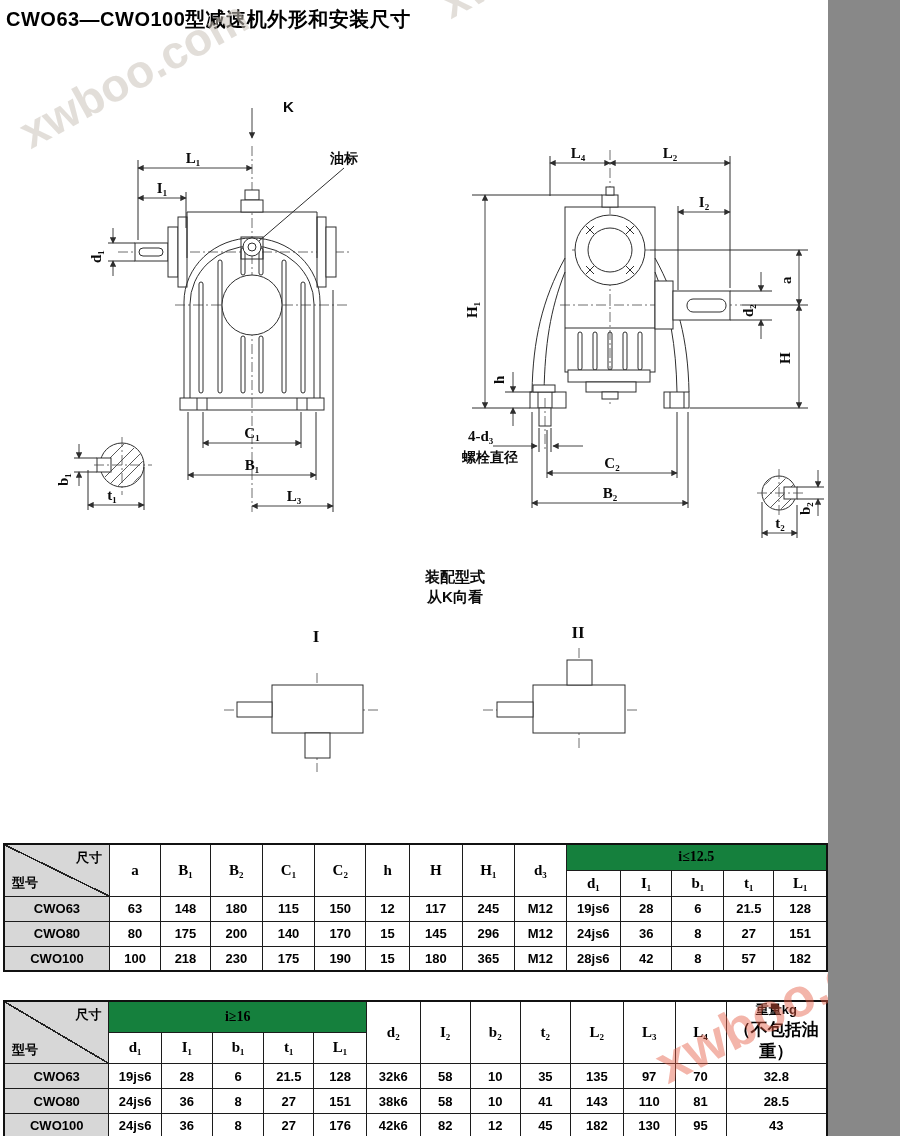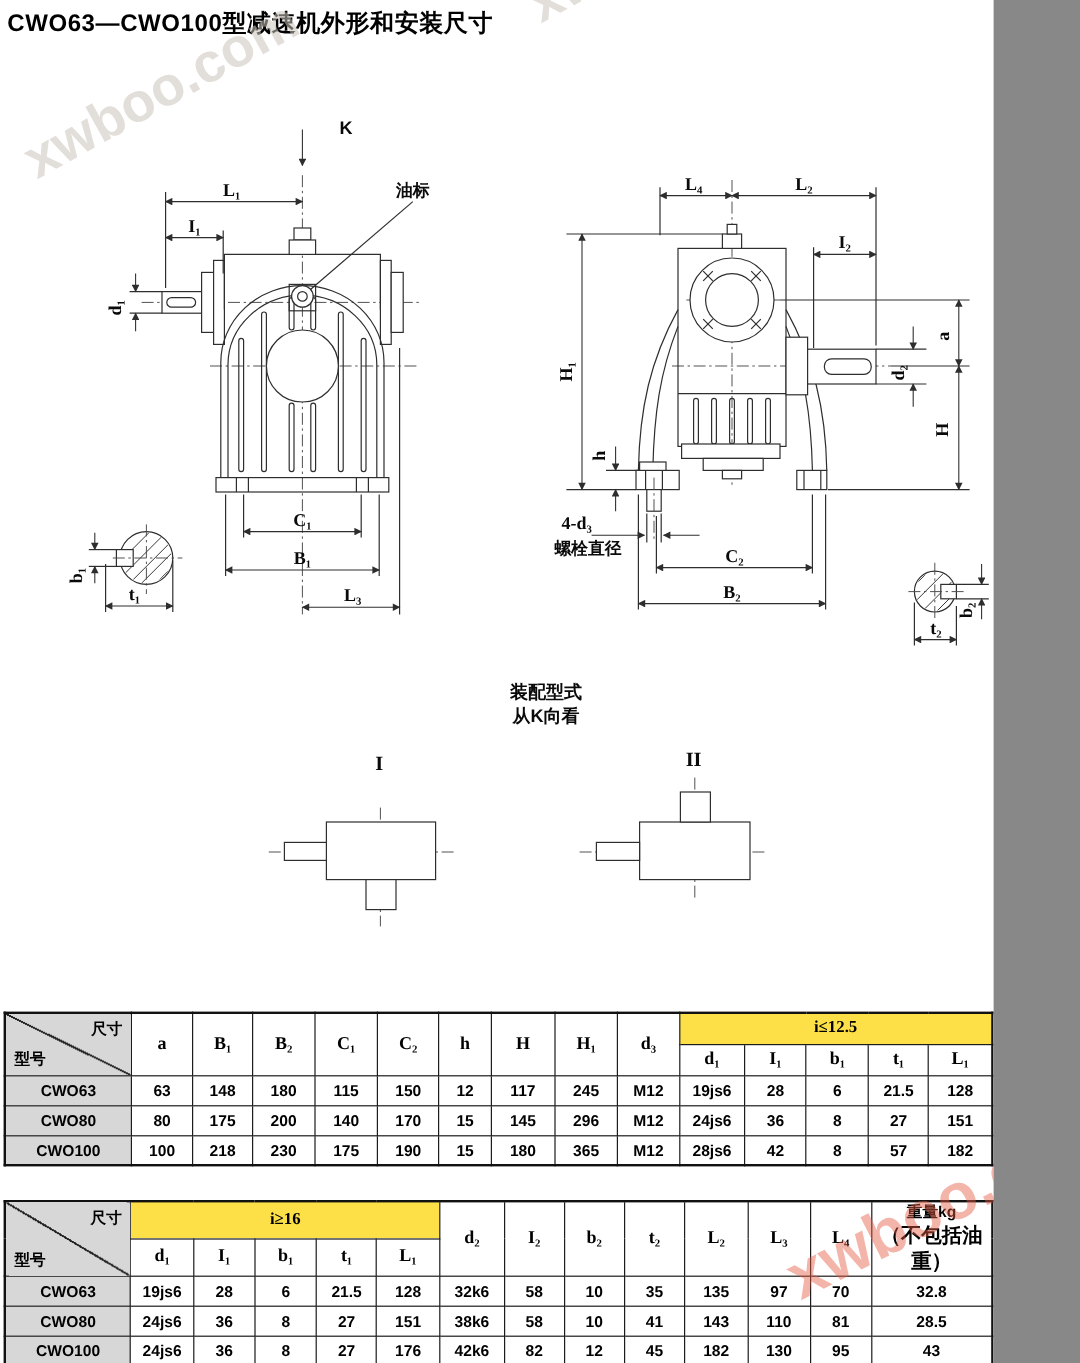--- a/index.html
+++ b/index.html
@@ -22,21 +22,21 @@
   .wm-light{font-size:46px;color:rgba(202,194,186,.55);transform:rotate(-29deg);}
   .wm-red{font-size:54px;color:rgba(228,92,66,.45);transform:rotate(-27deg);}
   .unit{position:absolute;left:852px;top:818px;font:bold 15px "Liberation Serif",serif;color:#3b82f6;}
   table.tbl{position:absolute;left:3px;border-collapse:collapse;table-layout:fixed;
             background:#fff;border:2px solid #111;}
   .tbl th,.tbl td{border:1px solid #1c1c1c;text-align:center;vertical-align:middle;
                   padding:0;color:#000;overflow:hidden;}
   .tbl thead tr{height:26px;}
   .tbl tbody tr{height:25px;}
   .sym{font:bold 15px "Liberation Serif",serif;background:#fff;font-weight:600;}
-  .grp{font:600 14px "Liberation Serif",serif;background:#fde047;}
+  .grp{font:600 14px "Liberation Serif",serif;background:#15803d;}
   .tbl td{font:bold 13px "Liberation Sans",sans-serif;}
   .tbl td.model{background:#d7d7d7;font:bold 13px "Liberation Sans",sans-serif;}
   .corner{background-color:#d7d7d7;position:relative;
     background-image:linear-gradient(to bottom left,transparent calc(50% - .8px),
       #222 calc(50% - .8px),#222 calc(50% + .8px),transparent calc(50% + .8px));}
   .corner .tr{position:absolute;top:4px;right:7px;font:bold 13px "Liberation Sans",sans-serif;}
   .corner .bl{position:absolute;bottom:4px;left:7px;font:bold 13px "Liberation Sans",sans-serif;}
   .wcell{font:bold 13px "Liberation Sans",sans-serif;line-height:1.3;}
   .wcell .ln2{font-size:17px;display:block;}
 </style>

